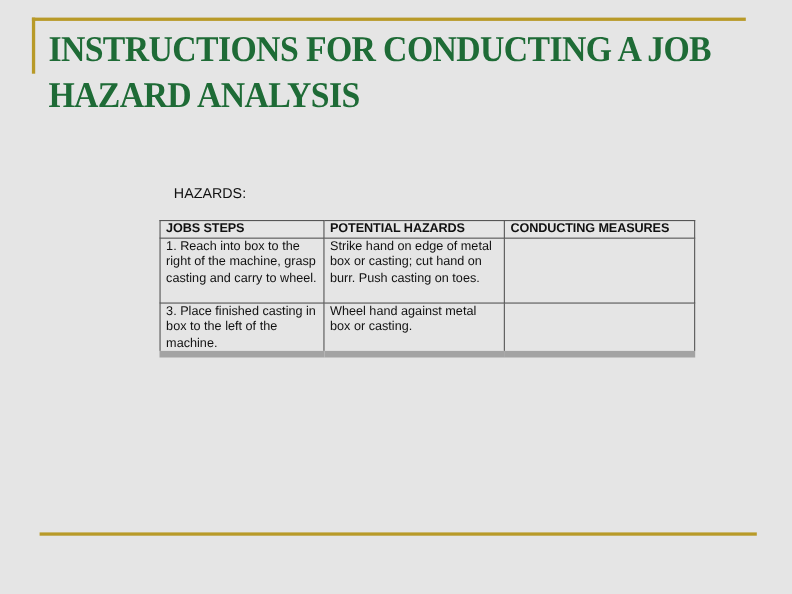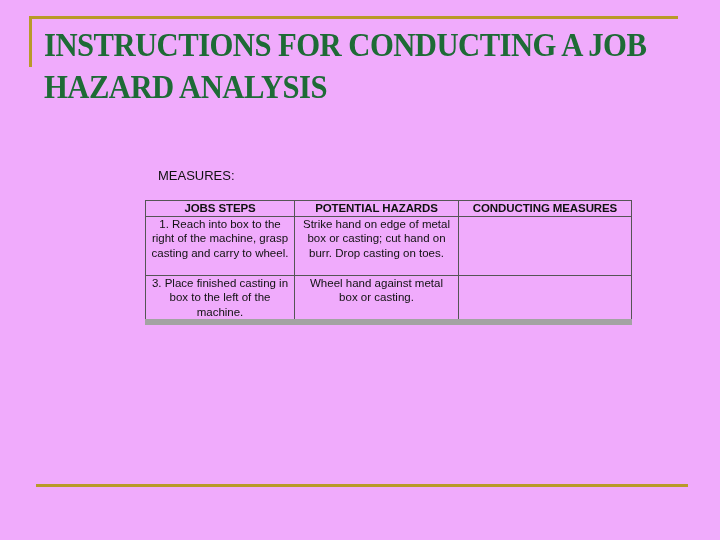--- a/index.html
+++ b/index.html
@@ -8,21 +8,21 @@
       width: 720px;
       height: 540px;
       background: #ffffff;
       overflow: hidden;
       position: relative;
     }
     .slide {
       position: absolute;
       left: 0; top: 0;
       width: 720px; height: 540px;
-      background: #f0abfc;
+      background: #e5e5e5;
     }
     .top-rule {
       position: absolute;
       left: 29px; top: 16px;
       width: 649px; height: 3px;
       background: #b89a28;
     }
     .left-rule {
       position: absolute;
       left: 29px; top: 16px;
@@ -64,21 +64,21 @@
       font-family: "Liberation Sans", sans-serif;
       font-size: 11.5px;
       line-height: 14.5px;
       color: #111111;
       table-layout: fixed;
     }
     table.jha th, table.jha td {
       border: 1px solid #555555;
       padding: 0 5px;
       vertical-align: top;
-      text-align: center;
+      text-align: left;
       overflow: hidden;
     }
     table.jha th {
       font-weight: bold;
       height: 14px;
       letter-spacing: -0.1px;
     }
     table.jha tr.last td {
       border-bottom: 6px solid #a3a3a3;
     }
@@ -91,39 +91,39 @@
   </style>
 </head>
 <body>
 
 <div class="slide">
   <div class="top-rule"></div>
   <div class="left-rule"></div>
 
   <h1 class="title">INSTRUCTIONS FOR CONDUCTING A JOB HAZARD ANALYSIS</h1>
 
-  <div class="example-label">MEASURES:</div>
+  <div class="example-label">HAZARDS:</div>
 
   <table class="jha">
     <colgroup>
       <col class="c1">
         <col class="c2">
         <col class="c3">
     </colgroup>
     <thead>
       <tr>
         <th>JOBS STEPS</th>
         <th>POTENTIAL HAZARDS</th>
         <th>CONDUCTING MEASURES</th>
       </tr>
     </thead>
     <tbody>
       <tr class="row1">
         <td>1. Reach into box to the right of the machine, grasp casting and carry to wheel.</td>
-        <td>Strike hand on edge of metal box or casting; cut hand on burr. Drop casting on toes.</td>
+        <td>Strike hand on edge of metal box or casting; cut hand on burr. Push casting on toes.</td>
         <td></td>
       </tr>
       <tr class="row3 last">
         <td>3. Place finished casting in box to the left of the machine.</td>
         <td>Wheel hand against metal box or casting.</td>
         <td></td>
       </tr>
     </tbody>
   </table>
 

